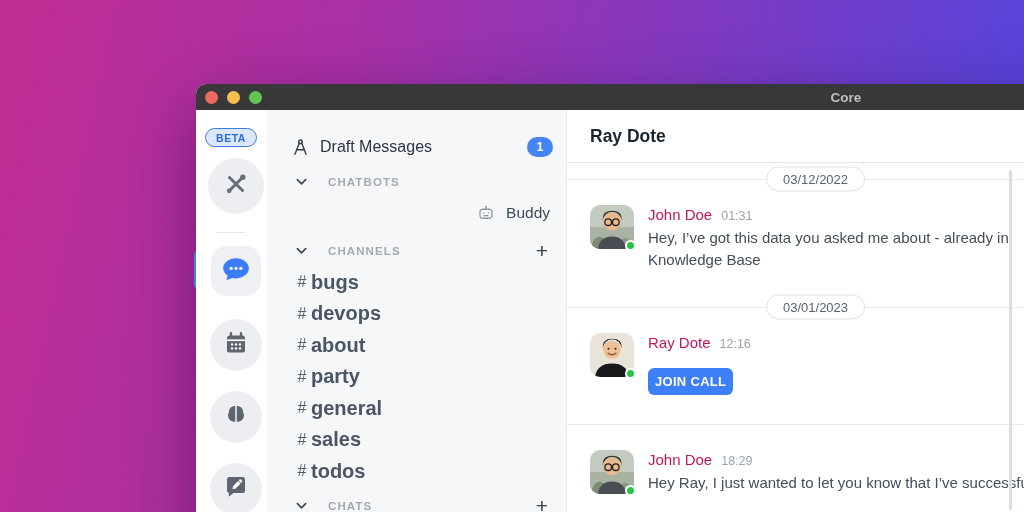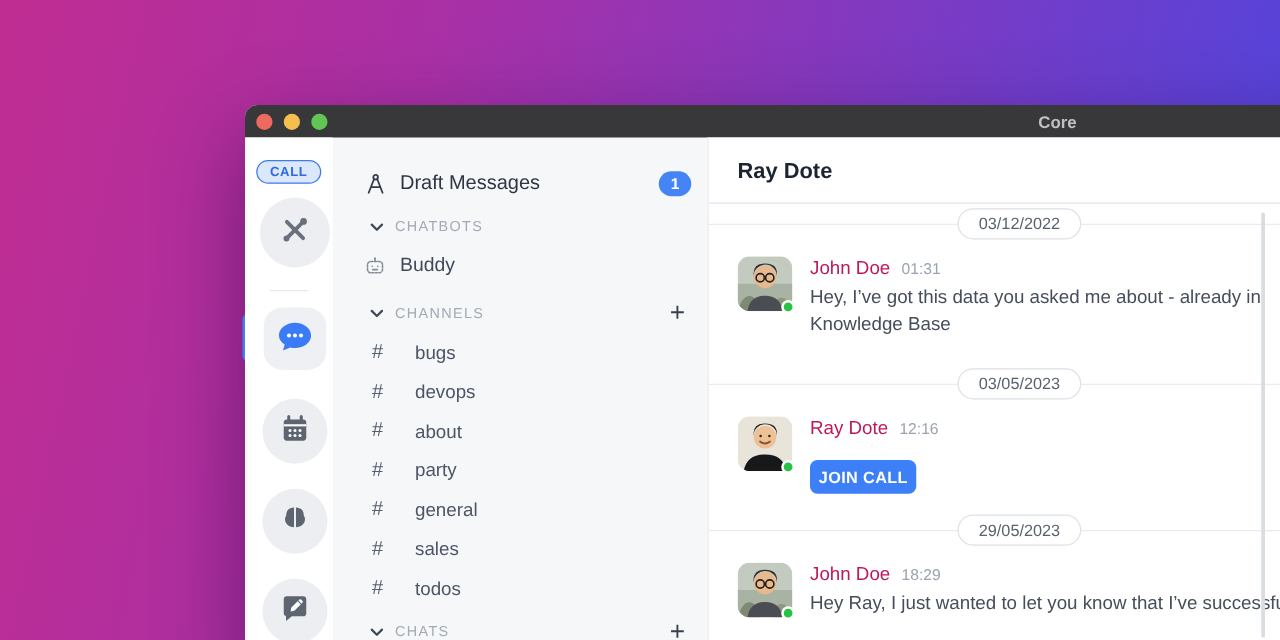--- a/index.html
+++ b/index.html
@@ -60,31 +60,31 @@
   .draft-row { height:38px; padding:0 13px 0 24px; cursor:pointer;justify-content:space-between; }
   .draft-row .icon { width:20px; display:flex; justify-content:center; }
   .draft-label { margin-left:10px; font-size:16px; font-weight:500; color:#2d3643; }
   .badge {
     margin-left:auto; min-width:26px; height:20px; border-radius:10px;
     background:#4584f4; color:#fff; font-size:12.5px; font-weight:bold;
     display:flex; align-items:center; justify-content:center; padding:0 8px;
   }
   .section-head { height:31.5px; padding:0 16px 0 29px; cursor:pointer; }
   .section-head .chev { width:13px; display:flex; justify-content:center; }
-  .section-label { margin-left:8px; font-size:11.5px; font-weight:normal; letter-spacing:1.1px; color:#a3aab4; }
+  .section-label { margin-left:20px; font-size:11.5px; font-weight:bold; letter-spacing:1.1px; color:#a3aab4; }
   .plus-btn {
     margin-left:auto; font-size:21px; font-weight:300; color:#39414e;
     line-height:1; cursor:pointer; padding:0 2px;
   }
-  .item-row { height:31.5px; padding:0 16px 0 24px; cursor:pointer; }
+  .item-row { height:31.5px; padding:0 16px 0 24px; cursor:pointer;justify-content:flex-end; }
   .item-row .icon { width:20px; display:flex; justify-content:center; }
   .item-label { margin-left:10px; font-size:15.5px; color:#3f4a59; }
   .ch-row { height:31.5px; padding:0 16px 0 29px; cursor:pointer; }
   .hash { width:14px; font-size:16px; color:#566070; text-align:center; }
-  .ch-name { margin-left:23px; font-size:15px; color:#4b5565; }
+  .ch-name { margin-left:2px; font-size:20px; color:#4b5565;font-weight:bold; }
   .mt6 { margin-top:6px; } .mt3 { margin-top:3px; }
 
   
   .chat { position:relative; flex:1; background:#ffffff; border-left:1px solid #e8eaed; }
   .chat-header {
     height:53px; border-bottom:1px solid #e2e4e8;
     display:flex; align-items:center; padding-left:23px;
   }
   .chat-title { font-size:17.5px; font-weight:bold; color:#1c2431; }
   .chat-body { position:relative; }
@@ -133,21 +133,21 @@
           <span class="light red"></span>
           <span class="light yellow"></span>
           <span class="light green"></span>
         </div>
         <span class="titlebar-title">Core</span>
       </div>
 
       <div class="window-body">
 
         <div class="rail">
-          <div class="beta">CALL</div>
+          <div class="beta">BETA</div>
 
           <div class="rail-btn tools">
             <span>
               <svg width="26" height="26" viewBox="0 0 24 24" fill="none" stroke="#67707c" stroke-width="2.8" stroke-linecap="round">
                 <path d="M6 6 L18 18"></path>
                   <path d="M18 6 L6 18"></path>
                 <circle cx="18.3" cy="5.7" r="2.5" fill="#67707c" stroke="none"></circle>
                 <circle cx="5.7" cy="18.3" r="2.2" fill="#67707c" stroke="none"></circle>
               </svg>
             </span>
@@ -330,21 +330,21 @@
         <span class="msg-author">John Doe</span>
         <span class="msg-time">01:31</span>
       </div>
       <div class="msg-text">Hey, I’ve got this data you asked me about - already in Knowledge Base</div>
 
     </div>
   </div>
 
   <div class="date-row gap20">
     <div class="date-line"></div>
-    <div class="date-pill">03/05/2023</div>
+    <div class="date-pill">03/01/2023</div>
   </div>
 
   <div class="message">
     <div class="avatar-wrap">
       <div class="avatar">
   <svg width="44" height="44" viewBox="0 0 44 44">
     <rect width="44" height="44" fill="#e9e4da"></rect>
     <path d="M5 44 q2-13.5 17-13.5 t17 13.5z" fill="#17181a"></path>
     <circle cx="22" cy="16.8" r="9" fill="#edc095"></circle>
     <path d="M12.9 15.6 a9.3 9.3 0 0 1 18.6 0 q1-9.8 -9.3-9.8 t-9.3 9.8z" fill="#262220"></path>
@@ -359,21 +359,20 @@
       <div class="name-row">
         <span class="msg-author">Ray Dote</span>
         <span class="msg-time">12:16</span>
       </div>
       <button class="join-btn">JOIN CALL</button>
     </div>
   </div>
 
   <div class="date-row gap13">
     <div class="date-line"></div>
-    <div class="date-pill">29/05/2023</div>
   </div>
 
   <div class="message">
     <div class="avatar-wrap">
       <div class="avatar">
   <svg width="44" height="44" viewBox="0 0 44 44">
     <rect width="44" height="44" fill="#c3cbc0"></rect>
     <rect y="22" width="44" height="22" fill="#a9b3a3"></rect>
     <path d="M0 44 Q5 28 13 33 L18 44 Z" fill="#7e8a74"></path>
     <path d="M44 44 Q40 30 32 34 L28 44 Z" fill="#8c987f"></path>

